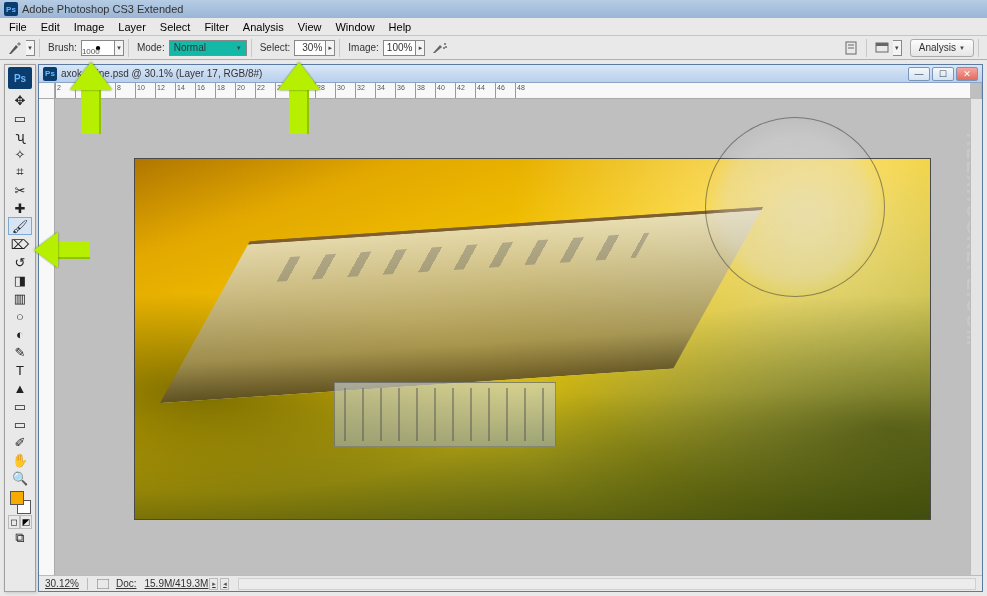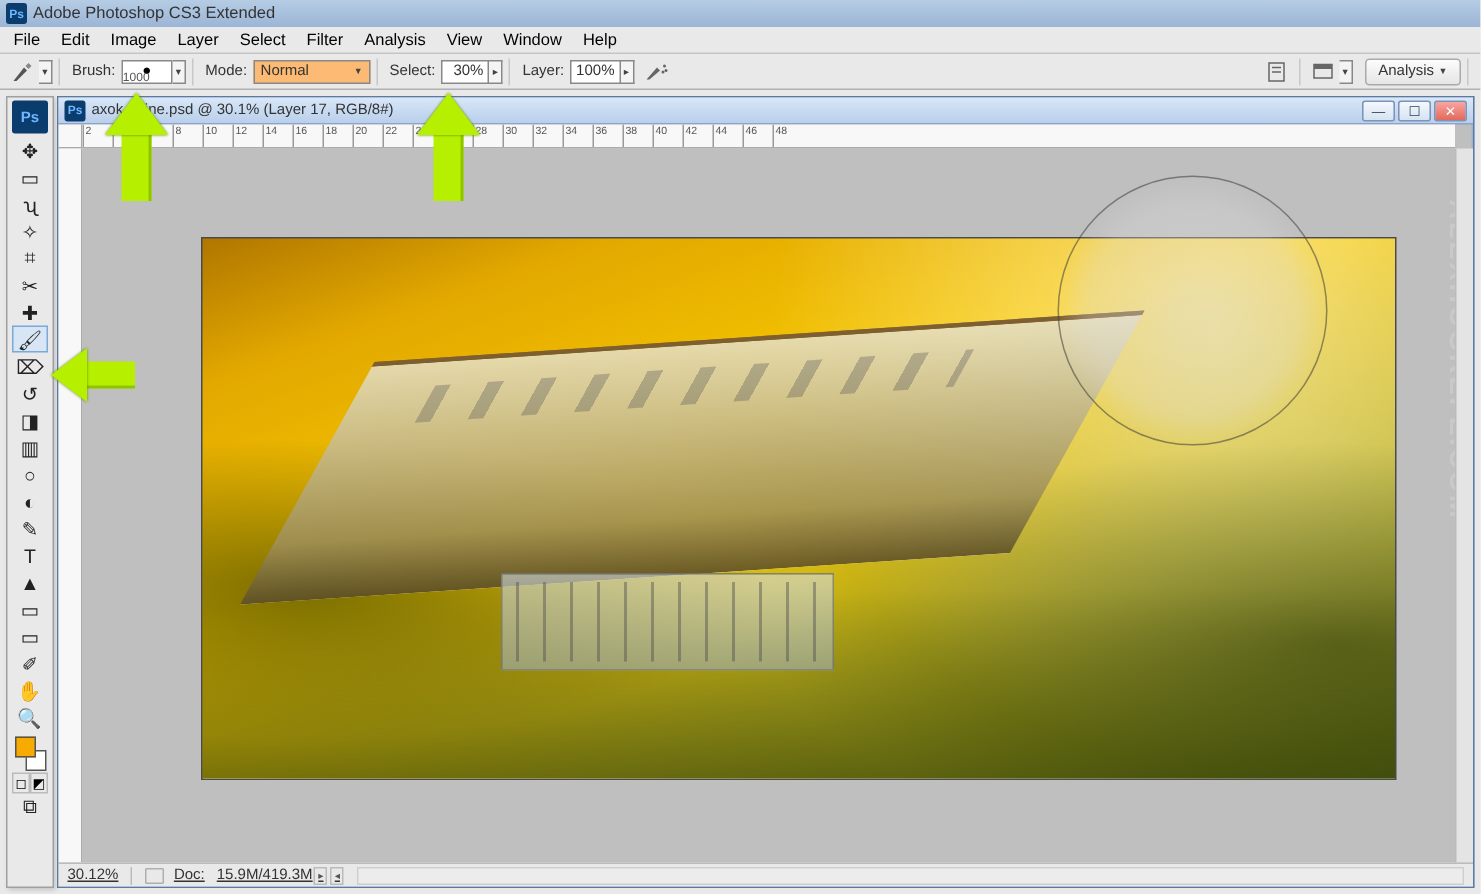--- a/index.html
+++ b/index.html
@@ -42,21 +42,21 @@
   .opt-sep{width:1px;height:18px;background:#c8c8c8;margin:0 4px;}
   .opt-label{margin:0 4px;}
   .opt-swatch{
     width:34px;height:16px;background:#fff;border:1px solid #888;
     display:inline-flex;align-items:center;justify-content:center;position:relative;
   }
   .opt-swatch .dot{font-size:10px;color:#000;line-height:1;}
   .opt-swatch .num{font-size:8px;color:#555;position:absolute;bottom:-1px;left:0;right:0;text-align:left;}
   .opt-dd{width:9px;height:16px;border:1px solid #888;border-left:none;background:#f4f4f4;display:inline-flex;align-items:center;justify-content:center;font-size:7px;color:#444;}
   .opt-select{
-    height:16px;border:1px solid #888;background:#fdba74;font-size:10px;padding:0 4px;
+    height:16px;border:1px solid #888;background:#14b8a6;font-size:10px;padding:0 4px;
     display:inline-flex;align-items:center;min-width:78px;justify-content:space-between;
   }
   .opt-input{
     height:16px;border:1px solid #888;background:#fff;font-size:10px;padding:0 3px;
     display:inline-flex;align-items:center;min-width:32px;justify-content:flex-end;
   }
   .opt-arrow{font-size:6px;color:#444;margin-left:3px;}
   .tool-ico{
     width:22px;height:18px;display:inline-flex;align-items:center;justify-content:center;
     border:1px solid transparent;font-size:12px;color:#333;
@@ -261,21 +261,21 @@
   </span>
   <span class="opt-sep"></span>
 
   <span class="opt-label">Select:</span>
   <span class="opt-input">
     <span>30%</span>
   </span>
   <span class="opt-dd">▸</span>
   <span class="opt-sep"></span>
 
-  <span class="opt-label">Layer:</span>
+  <span class="opt-label">Image:</span>
   <span class="opt-input">
     <span>100%</span>
   </span>
   <span class="opt-dd">▸</span>
 
   <span class="tool-ico" style="margin-left:4px;">
     <svg width="16" height="14" viewBox="0 0 16 14">
         <path d="M1 12 L8 4 L10 6 L3 12Z" fill="#666"></path>
         <circle cx="13" cy="3" r="1" fill="#666"></circle>
         <circle cx="14" cy="6" r="1" fill="#666"></circle>

